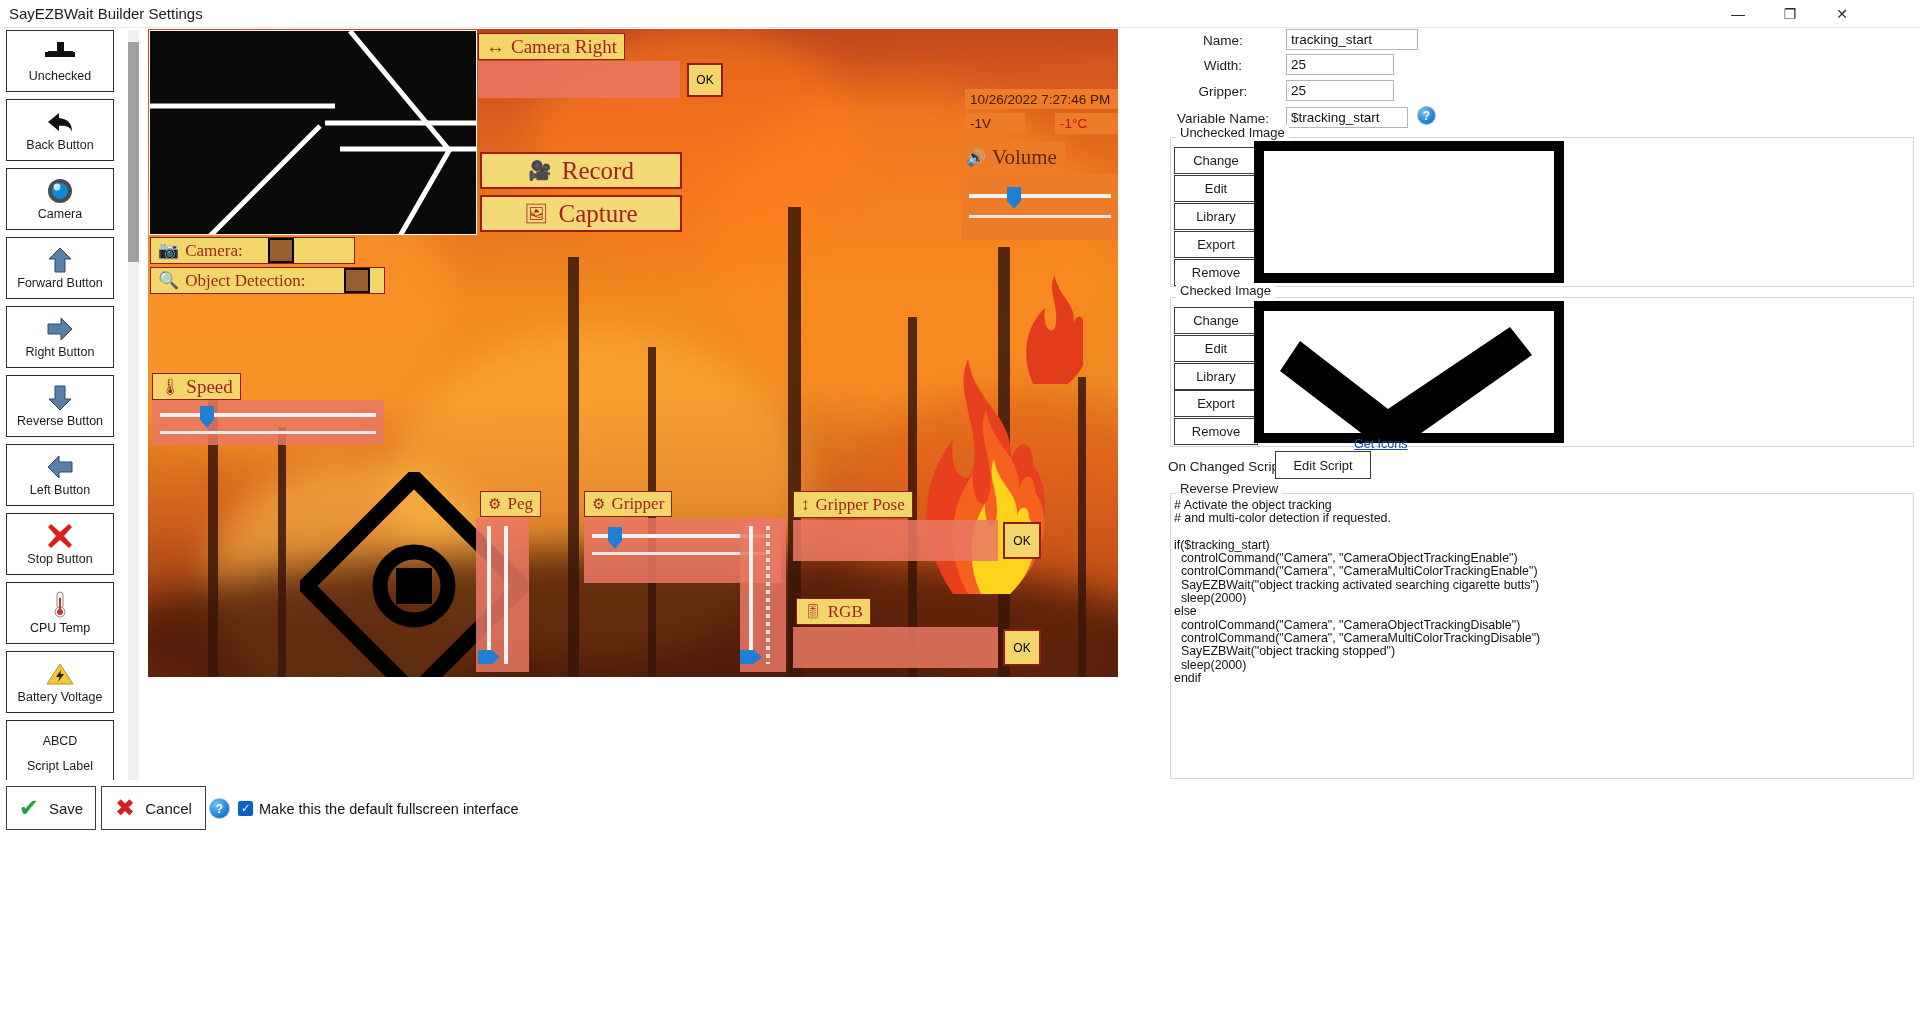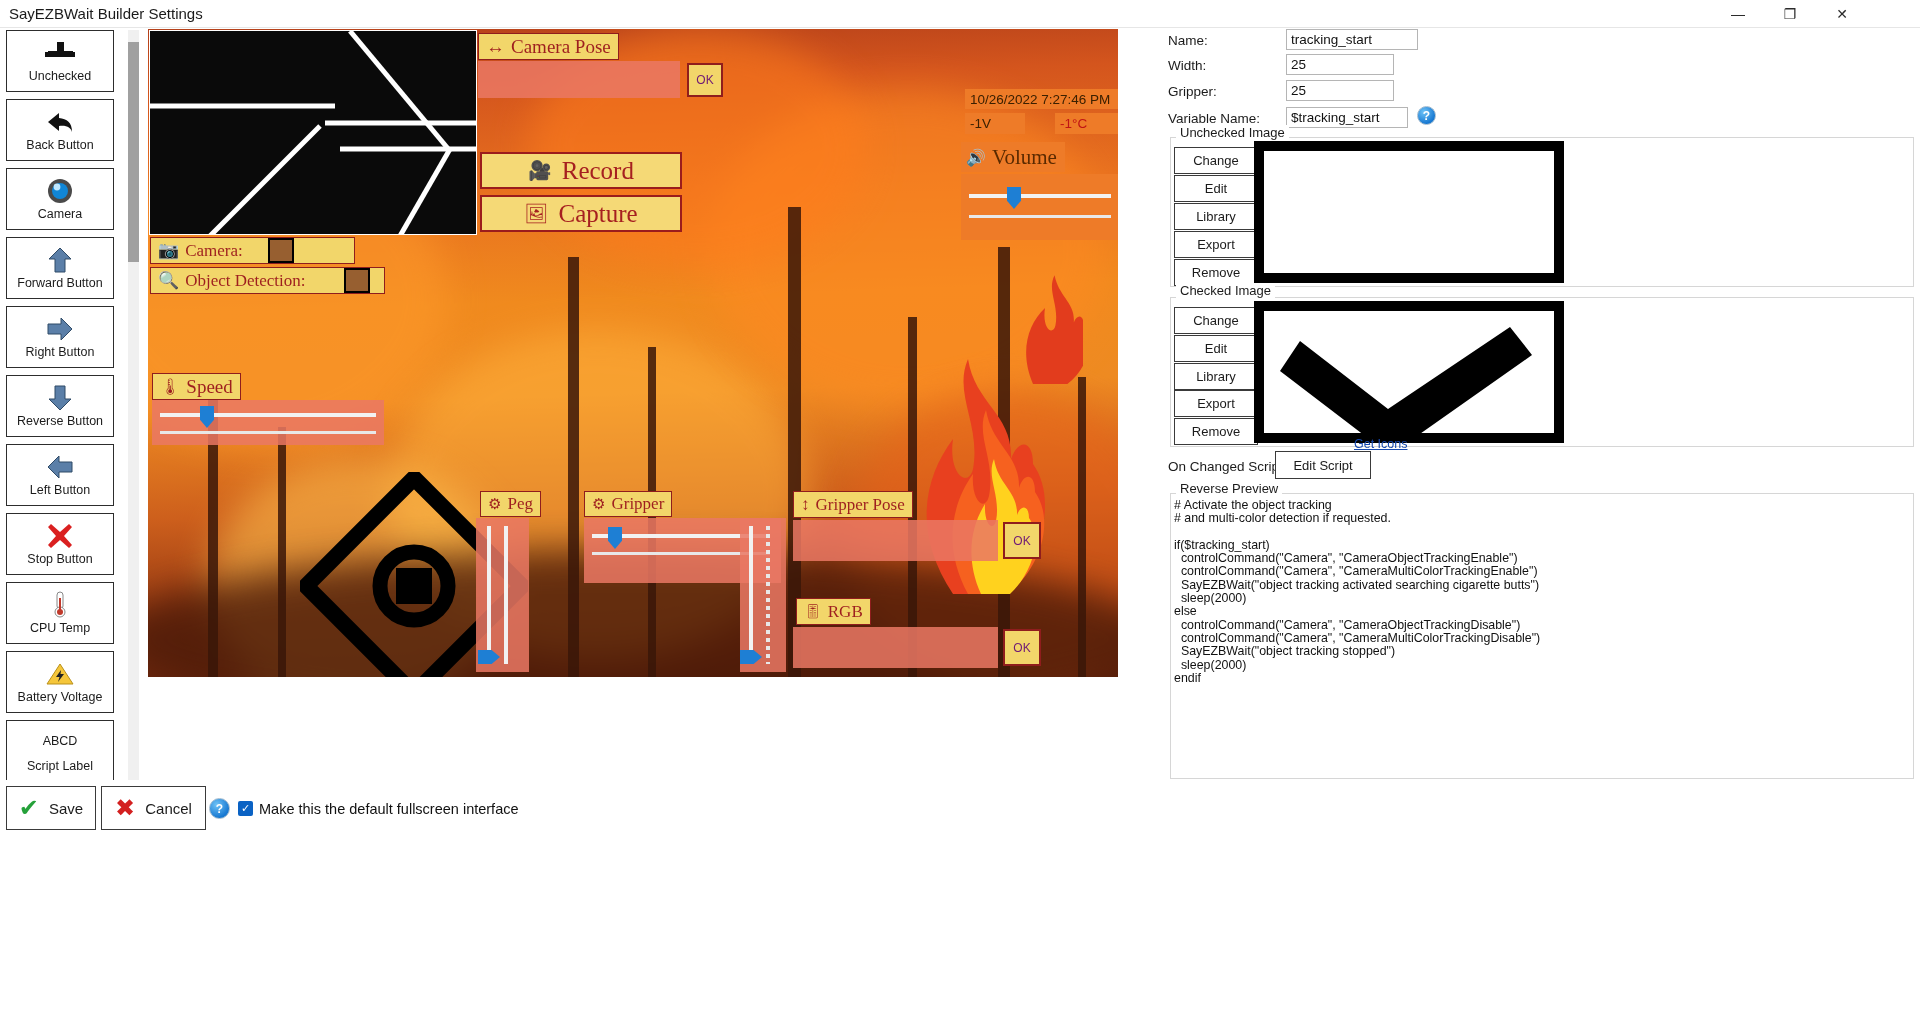--- a/index.html
+++ b/index.html
@@ -93,21 +93,21 @@
     display: flex; align-items: center; gap: 6px;
     padding: 0 7px; font-size: 19px; white-space: nowrap;
   }
   .w-label.sm { font-size: 17px; }
   .w-panel {
     position: absolute;
     background: rgba(234,120,100,.85);
   }
   .w-ok {
     position: absolute; background: #f2d66a; border: 2px solid #8f1d1d;
-    color: #701a75; display:flex; align-items:center; justify-content:center;
+    color: #000000; display:flex; align-items:center; justify-content:center;
     font-size: 12px; font-family:"Liberation Sans", sans-serif;
   }
   .w-btn {
     position: absolute; background: #f5d976; border: 2px solid #9b1c1c;
     color: #a62020; font-family:"Liberation Serif", serif; font-size: 25px;
     display:flex; align-items:center; justify-content:center; gap:10px;
   }
   .slider-track { position:absolute; height:4px; background:#f2f2f2; }
   .slider-track2 { position:absolute; height:3px; background:#e8e8e8; }
   .slider-knob {
@@ -131,21 +131,21 @@
   .stat-chip {
     position:absolute; background:#ee7b28; display:flex; align-items:center;
     padding-left:5px; font-size:13.5px; color:#3b2000;
   }
   .stat-chip.red { color:#c01414; }
   
   #dpad { position:absolute; left:152px; top:443px; width:228px; height:228px; }
 
   
   #props { position:absolute; left:1168px; top:29px; width:748px; height:750px; }
-  .row-lbl { position:absolute; text-align:left; font-size:13.5px; color:#1b1b1b; }
+  .row-lbl { position:absolute; text-align:center; font-size:13.5px; color:#1b1b1b; }
   .txtfield {
     position:absolute; border:1px solid #b5b5b5; background:#fff;
     font-size:13.5px; color:#111; padding:2px 4px; display:flex; align-items:center;
   }
   .helpicon {
     position:absolute; width:19px; height:19px; border-radius:50%;
     background: radial-gradient(circle at 35% 30%, #6fc3f7, #1879d2 70%);
     border:1px solid #9fb9ce; color:#fff; font-size:12px; font-weight:bold;
     display:flex; align-items:center; justify-content:center;
   }
@@ -344,21 +344,21 @@
   <div class="checkbox-sq" style="left:120px;top:209px;width:26px;height:25px"></div>
 
   <div class="w-label sm" style="left:2px;top:238px;height:27px;width:235px">
     <span>🔍</span>
     <span>Object Detection:</span>
   </div>
   <div class="checkbox-sq" style="left:196px;top:239px;width:26px;height:25px"></div>
 
   <div class="w-label" style="left:330px;top:4px;height:27px;">
     <span>↔</span>
-    <span>Camera Pose</span>
+    <span>Camera Right</span>
   </div>
   <div class="w-panel" style="left:330px;top:32px;width:202px;height:37px"></div>
   <div class="w-ok" style="left:539px;top:34px;width:36px;height:34px">OK</div>
 
   <div class="w-btn" style="left:332px;top:123px;width:202px;height:37px">
     <span style="font-size:19px">🎥</span>
     <span>Record</span>
   </div>
   <div class="w-btn" style="left:332px;top:166px;width:202px;height:37px">
     <span style="font-size:19px">🖼</span>

